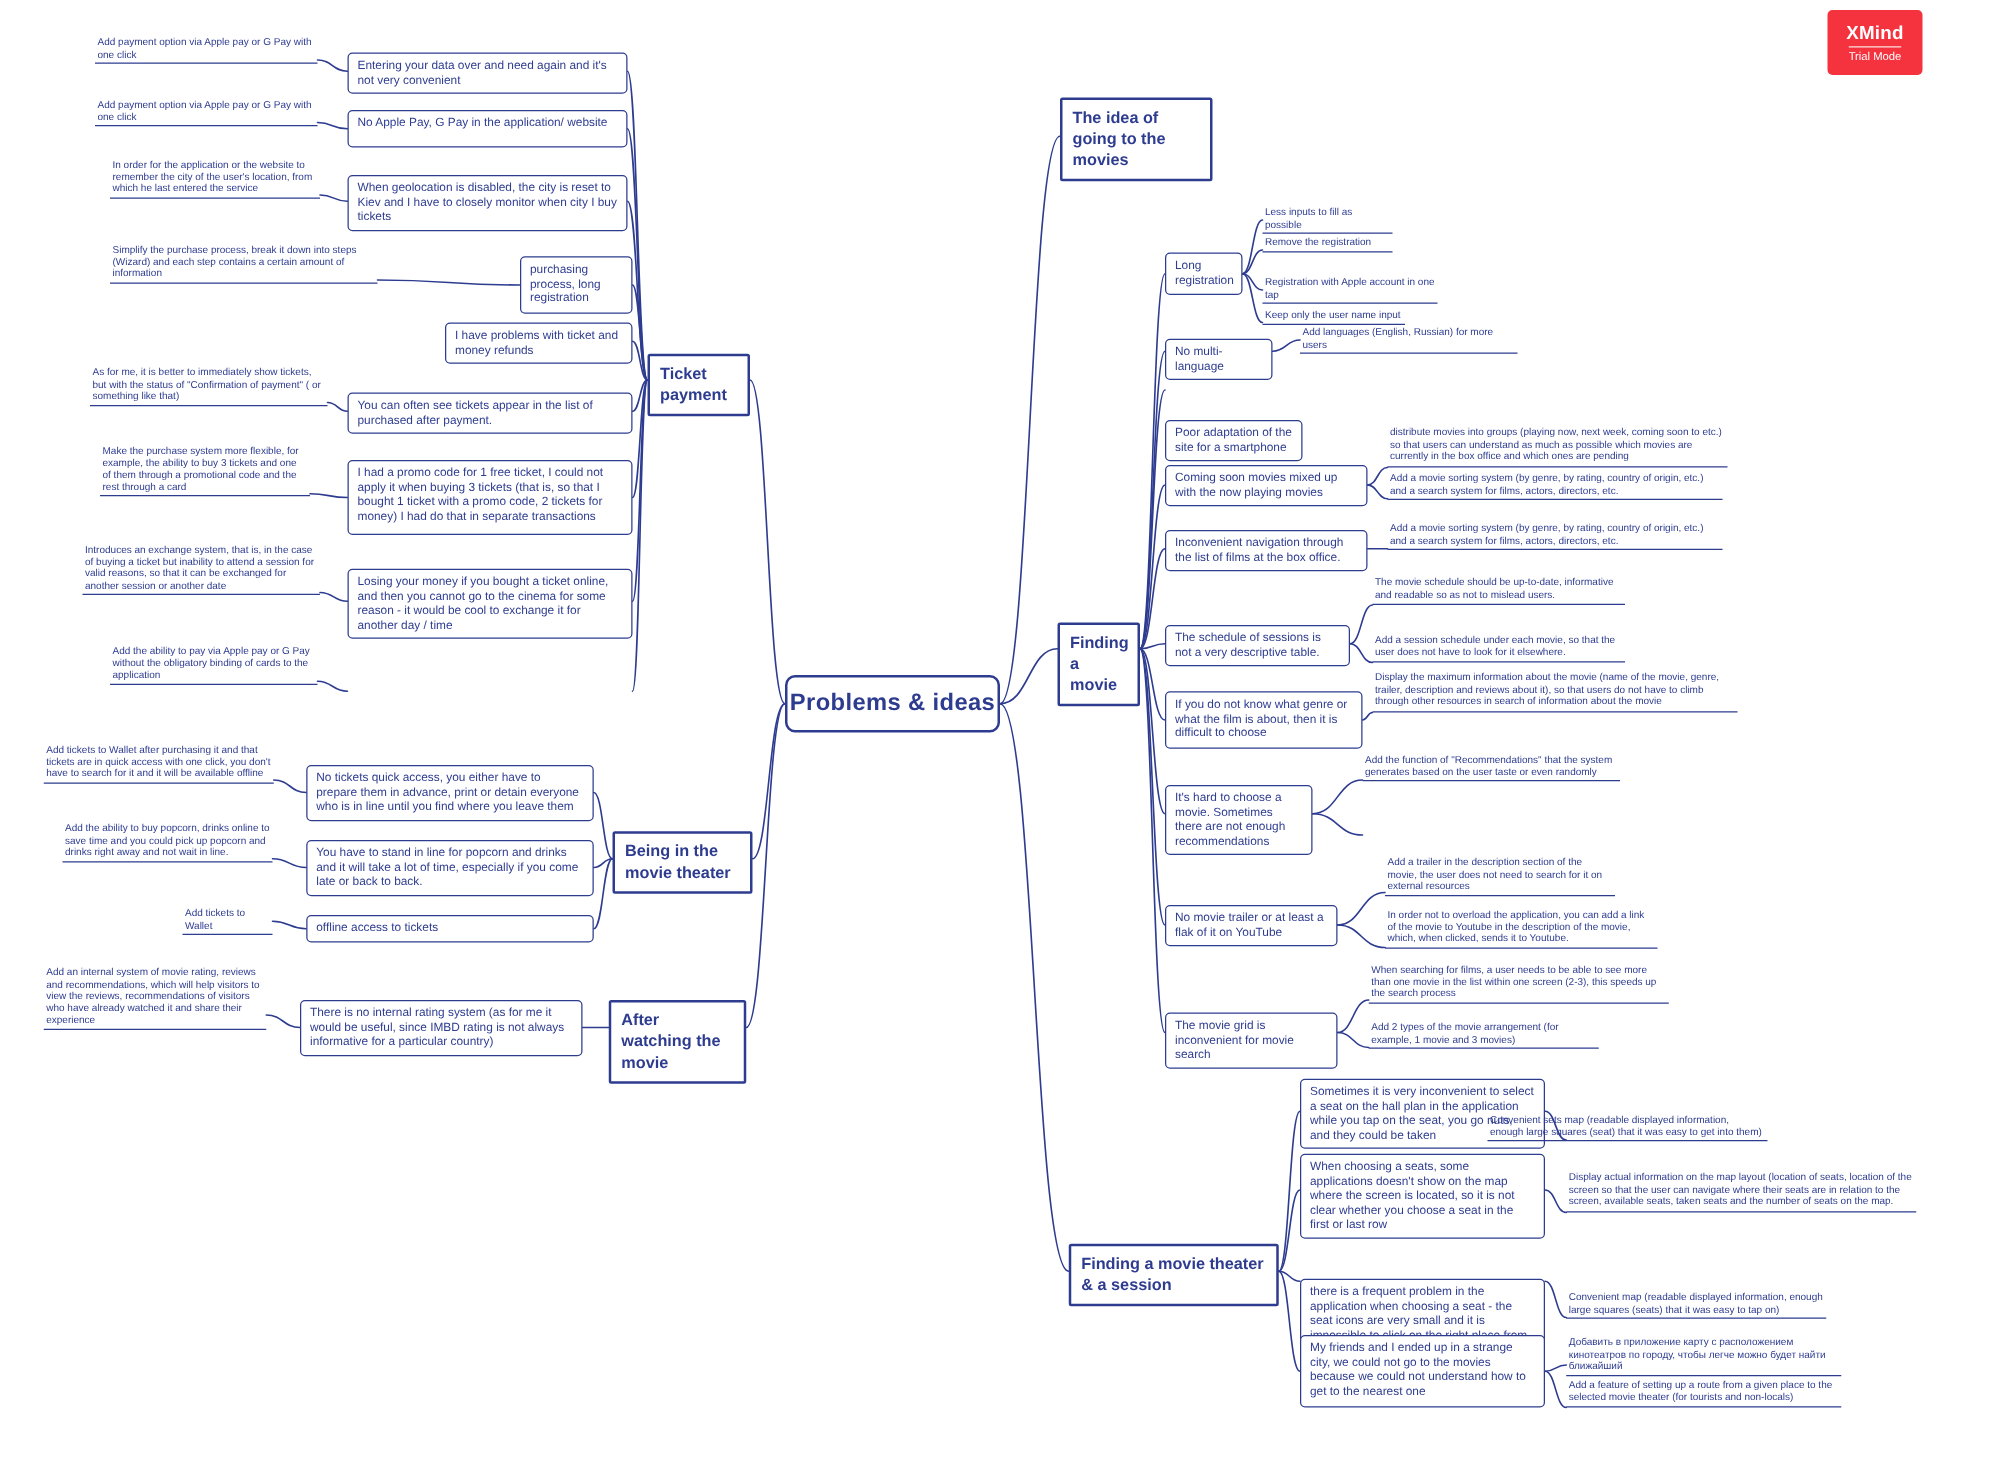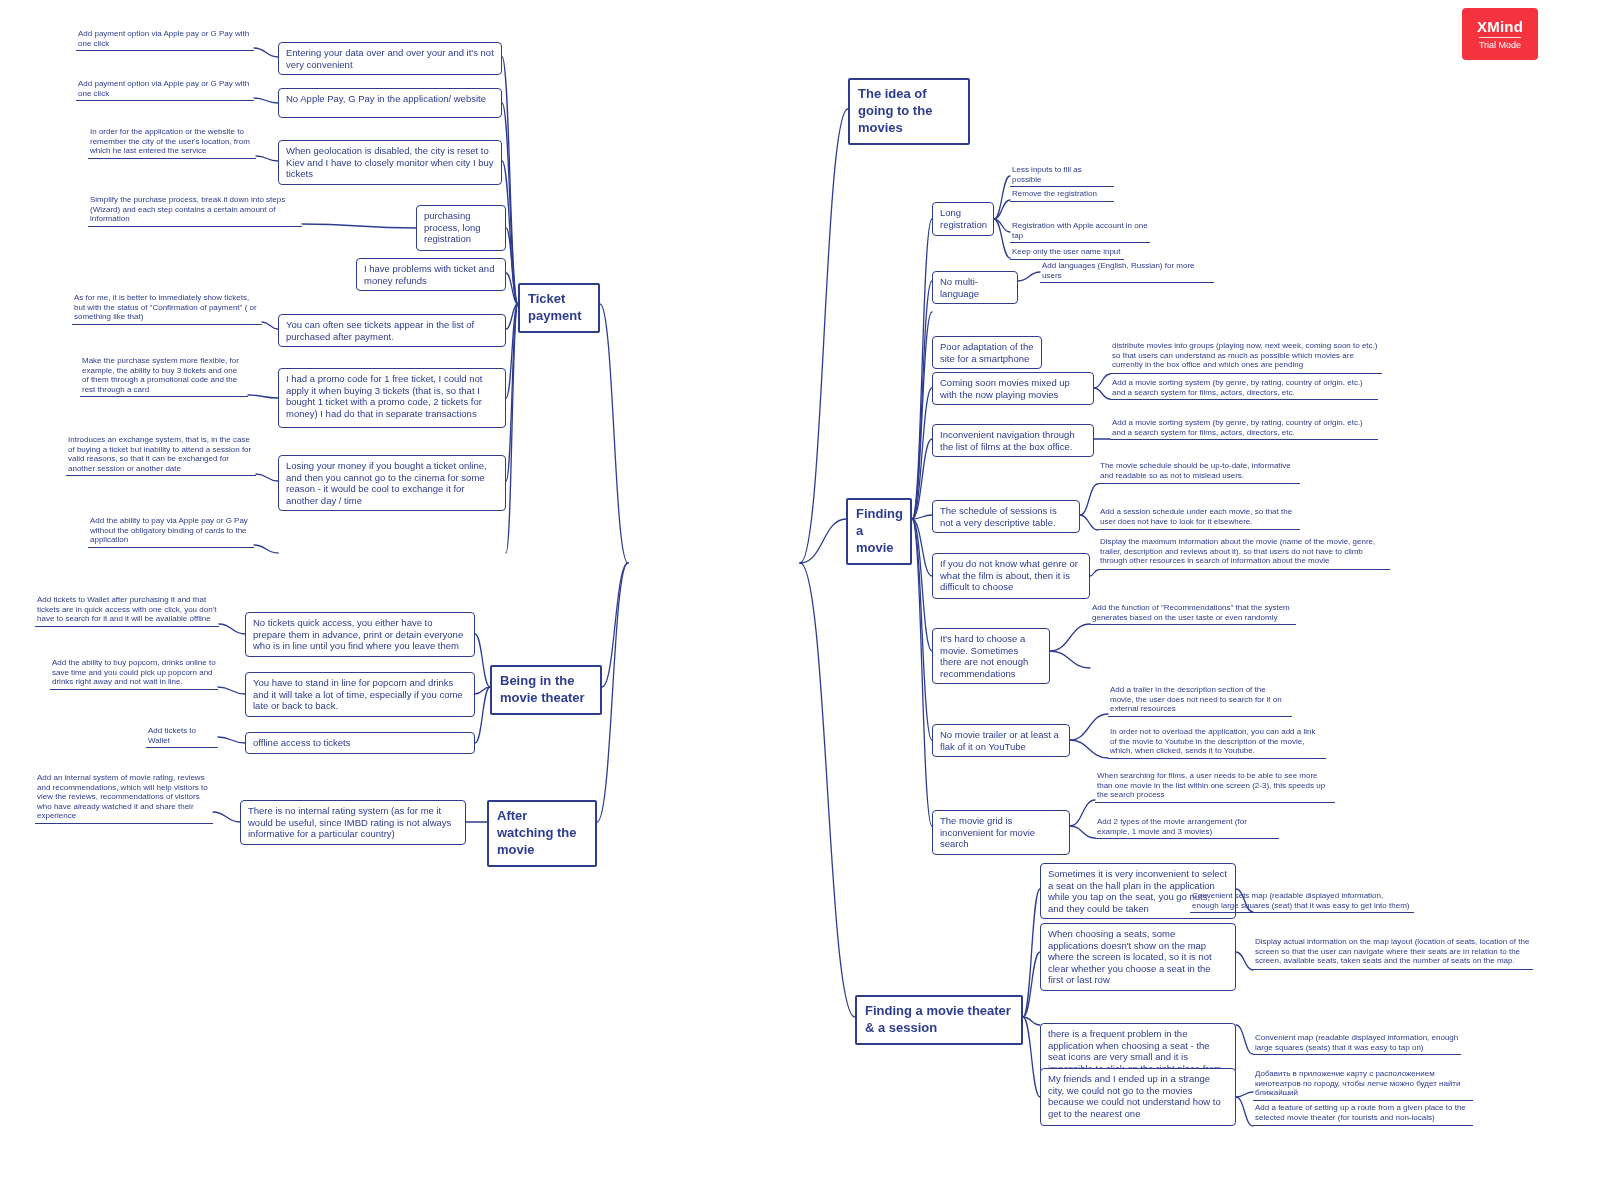--- a/index.html
+++ b/index.html
@@ -123,27 +123,28 @@
       <path d="M 1023 1017 C 1031.5 1017, 1031.5 952, 1040 952"></path>
       <path d="M 1023 1017 C 1031.5 1017, 1031.5 1025, 1040 1025"></path>
       <path d="M 1023 1017 C 1031.5 1017, 1031.5 1097, 1040 1097"></path>
       <path d="M 1236 889 C 1244.5 889, 1244.5 912, 1253 912"></path>
       <path d="M 1236 952 C 1244.5 952, 1244.5 970, 1253 970"></path>
       <path d="M 1236 1025 C 1244.5 1025, 1244.5 1054, 1253 1054"></path>
       <path d="M 1236 1097 C 1244.5 1097, 1244.5 1092, 1253 1092"></path>
       <path d="M 1236 1097 C 1244.5 1097, 1244.5 1126, 1253 1126"></path>
     </svg>
 
+<div class="node central" style="left: 628px; top: 540px; width: 172px; min-height: 46px;">Problems &amp; ideas</div>
     <div class="node main" style="left: 848px; top: 78px; width: 122px; min-height: 62px;">The idea of going to the movies</div>
     <div class="node main" style="left: 518px; top: 283px; width: 82px; min-height: 42px;">Ticket payment</div>
     <div class="node main" style="left: 846px; top: 498px; width: 66px; min-height: 42px;">Finding a movie</div>
     <div class="node main" style="left: 490px; top: 665px; width: 112px; min-height: 44px;">Being in the movie theater</div>
     <div class="node main" style="left: 487px; top: 800px; width: 110px; min-height: 44px;">After watching the movie</div>
     <div class="node main" style="left: 855px; top: 995px; width: 168px; min-height: 44px;">Finding a movie theater &amp; a session</div>
-    <div class="node box" style="left: 278px; top: 42px; width: 224px; min-height: 30px;">Entering your data over and over your and it's not very convenient</div>
+    <div class="node box" style="left: 278px; top: 42px; width: 224px; min-height: 30px;">Entering your data over and need again and it's not very convenient</div>
     <div class="node box" style="left: 278px; top: 88px; width: 224px; min-height: 30px;">No Apple Pay, G Pay in the application/ website</div>
     <div class="node box" style="left: 278px; top: 140px; width: 224px; min-height: 42px;">When geolocation is disabled, the city is reset to Kiev and I have to closely monitor when city I buy tickets</div>
     <div class="node box" style="left: 416px; top: 205px; width: 90px; min-height: 46px;">purchasing process, long registration</div>
     <div class="node box" style="left: 356px; top: 258px; width: 150px; min-height: 30px;">I have problems with ticket and money refunds</div>
     <div class="node box" style="left: 278px; top: 314px; width: 228px; min-height: 30px;">You can often see tickets appear in the list of purchased after payment.</div>
     <div class="node box" style="left: 278px; top: 368px; width: 228px; min-height: 60px;">I had a promo code for 1 free ticket, I could not apply it when buying 3 tickets (that is, so that I bought 1 ticket with a promo code, 2 tickets for money) I had do that in separate transactions</div>
     <div class="node box" style="left: 278px; top: 455px; width: 228px; min-height: 52px;">Losing your money if you bought a ticket online, and then you cannot go to the cinema for some reason - it would be cool to exchange it for another day / time</div>
     <div class="node line" style="left: 76px; top: 28px; width: 178px; min-height: 20px;">Add payment option via Apple pay or G Pay with one click</div>
     <div class="node line" style="left: 76px; top: 78px; width: 178px; min-height: 20px;">Add payment option via Apple pay or G Pay with one click</div>
     <div class="node line" style="left: 88px; top: 126px; width: 168px; min-height: 30px;">In order for the application or the website to remember the city of the user's location, from which he last entered the service</div>

